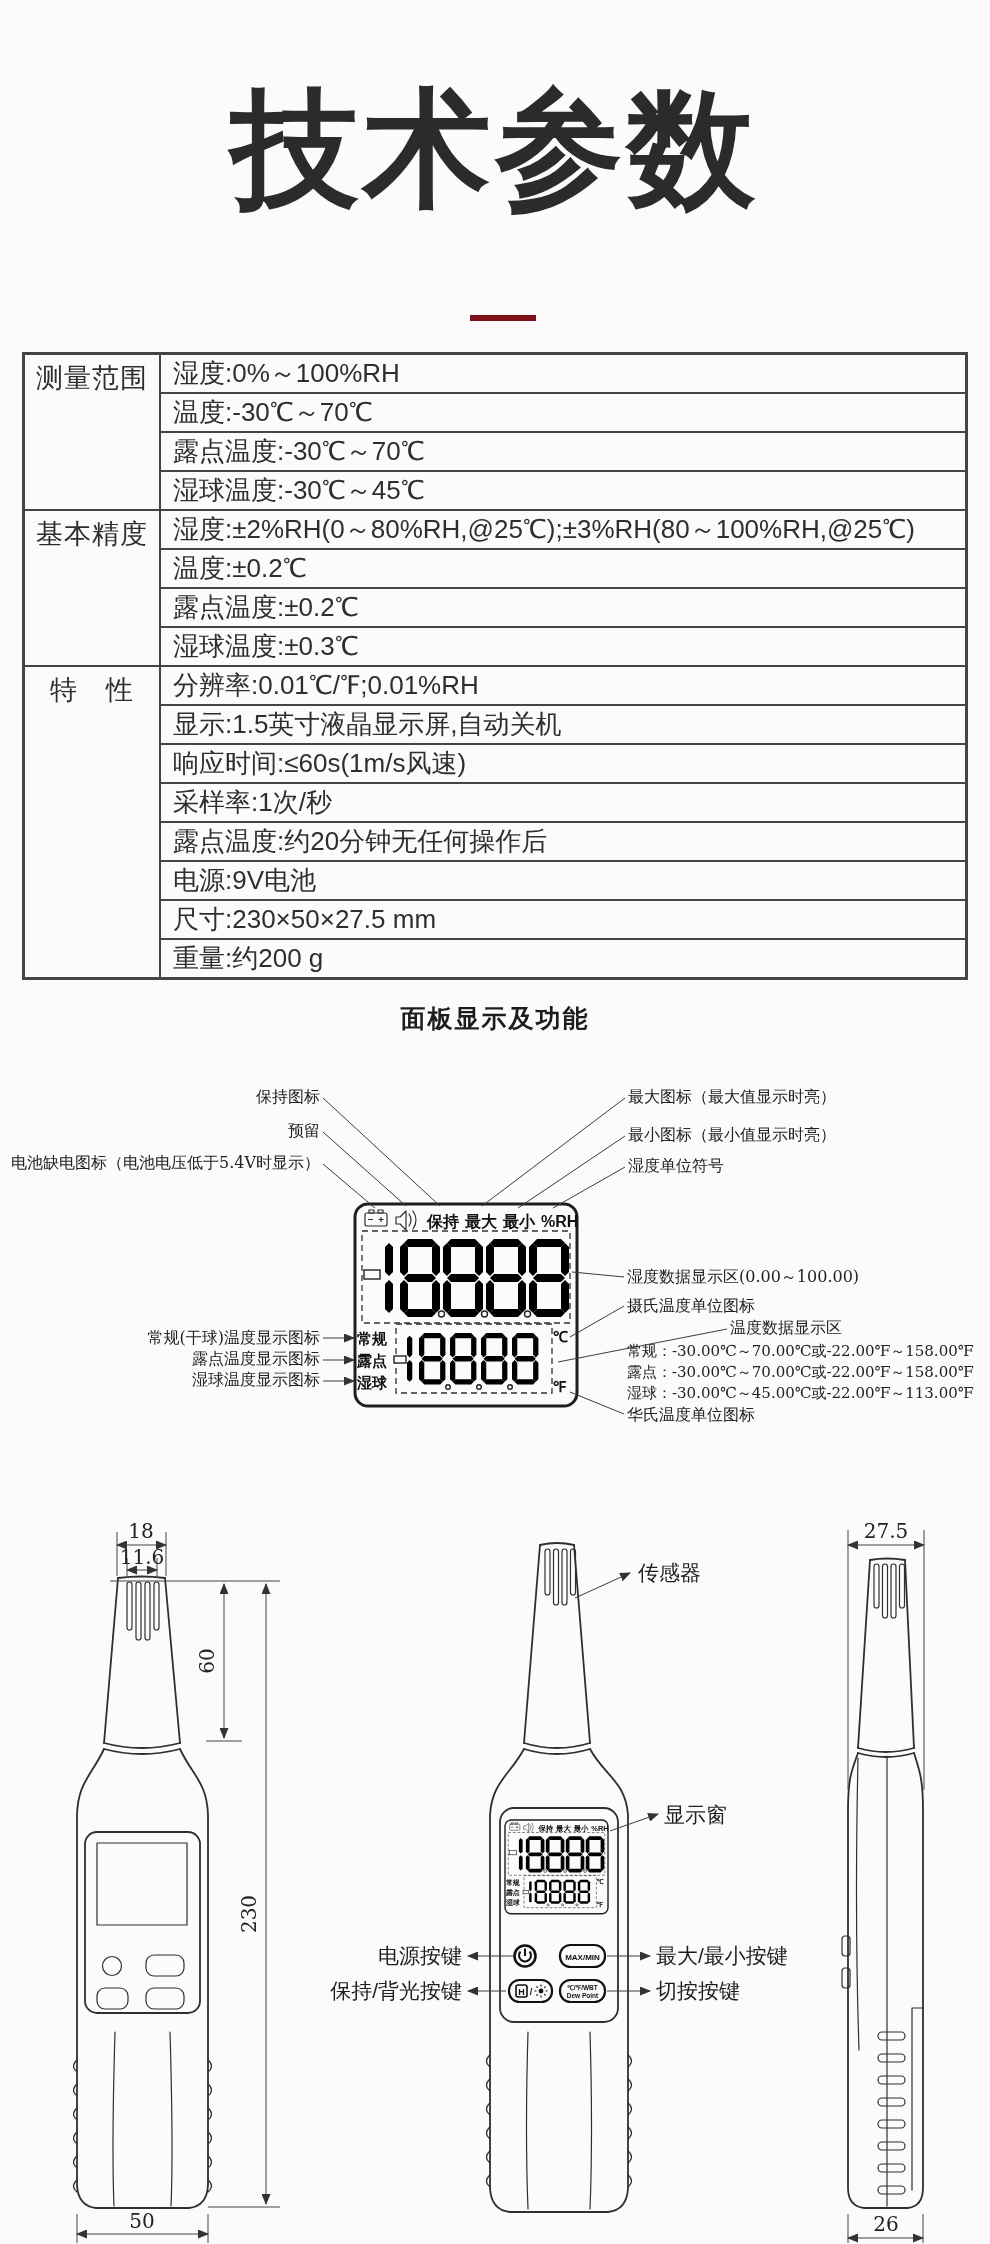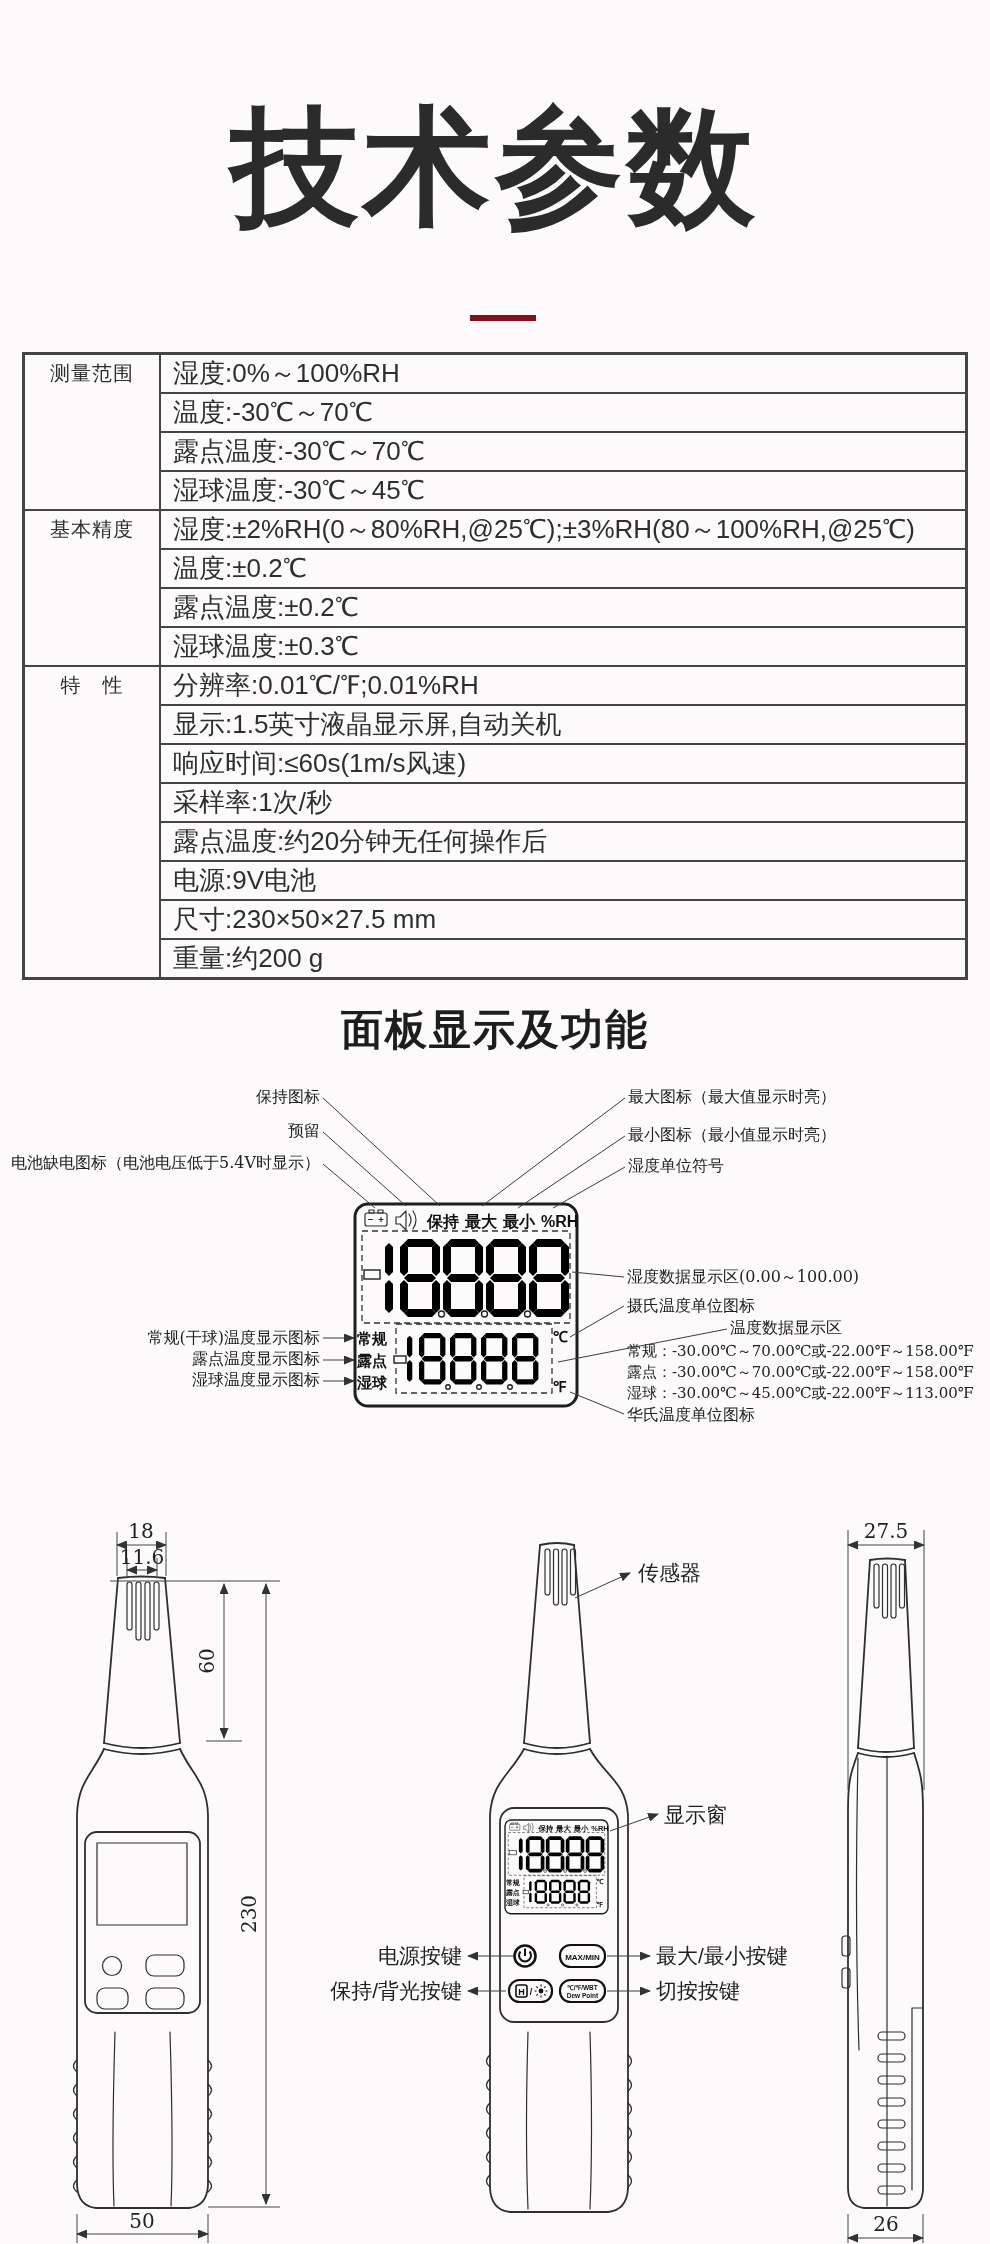--- a/index.html
+++ b/index.html
@@ -4,50 +4,50 @@
 <style>
   html,body{margin:0;padding:0;}
   body{
     width:990px;height:2244px;position:relative;overflow:hidden;
     background:#fcfafa;
     font-family:"Liberation Sans", sans-serif;
     color:#2b2b2b;
   }
   
   .page-title{
-    position:absolute;top:93px;left:0;width:990px;
+    position:absolute;top:75px;left:0;width:990px;
     text-align:center;font-size:128px;font-weight:900;
     letter-spacing:4px;color:#2b2b2b;line-height:1.15;
   }
   .red-divider{
     position:absolute;left:470px;top:315px;width:66px;height:6px;
     background:#7d1318;
   }
   
   table.spec{
     position:absolute;left:22px;top:352px;width:946px;height:548px;
     border-collapse:collapse;table-layout:fixed;
     font-size:26px;color:#2e2e2e;
   }
   table.spec, table.spec td, table.spec th{
     border:2px solid #454545;
   }
   table.spec{border-width:3px;}
   table.spec th{
     width:132px;font-weight:400;vertical-align:top;
-    padding-top:5px;font-size:20px;letter-spacing:1px;
+    padding-top:5px;font-size:27px;letter-spacing:1px;
   }
   table.spec td{
     padding:1px 4px 1px 12px;text-align:left;vertical-align:middle;
     height:34px;white-space:nowrap;overflow:hidden;margin-left:35px;
   }
   
   .section-title{
     position:absolute;top:1002px;left:0;width:990px;text-align:center;
-    font-size:42px;font-weight:700;color:#1d1d1d;letter-spacing:2px;
+    font-size:25px;font-weight:700;color:#1d1d1d;letter-spacing:2px;
   }
   
   svg{position:absolute;left:0;}
   svg text{font-family:"Liberation Sans", sans-serif;}
   .callout{font-family:"DejaVu Serif", serif;font-size:16px;fill:#222;}
   .callout-sm{font-family:"DejaVu Serif", serif;font-size:15px;fill:#222;}
   .lcd-ico{font-size:16px;font-weight:700;fill:#111;}
   .lcd-row{font-size:15px;font-weight:700;fill:#111;}
   .lcd-unit{font-size:15px;font-weight:700;fill:#111;}
   .dim-txt{font-family:"DejaVu Serif", serif;font-size:20px;fill:#222;}

